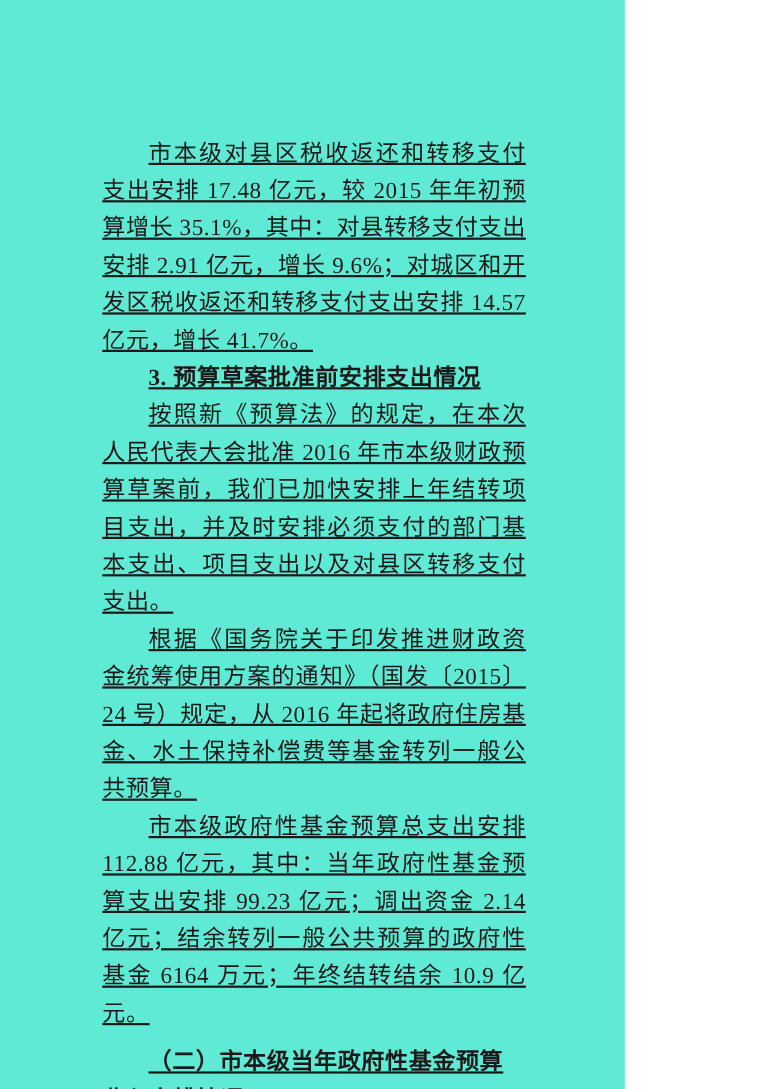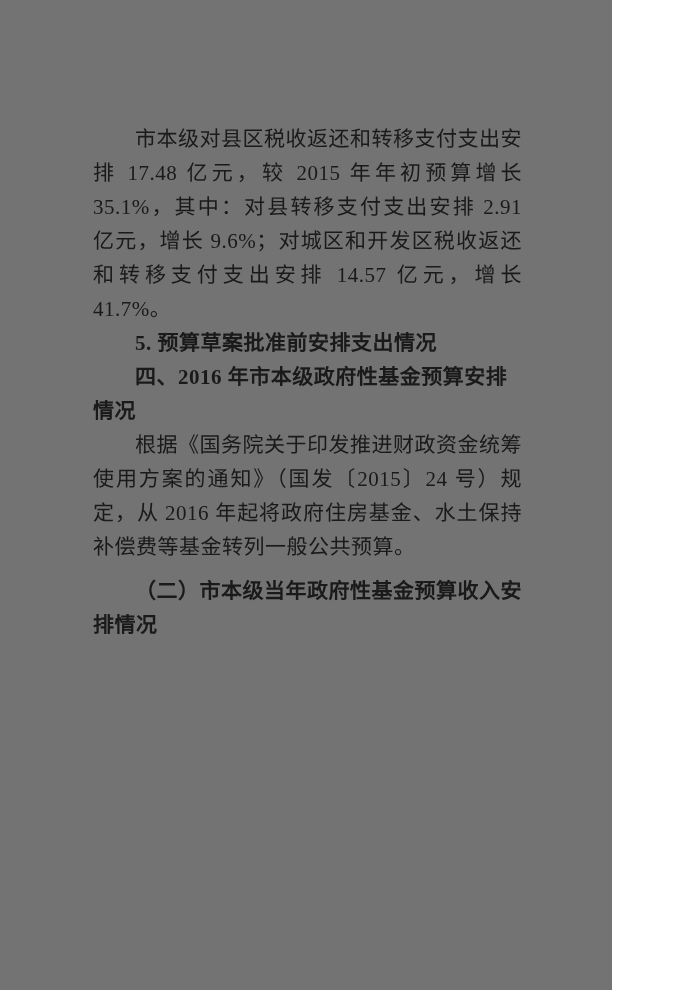--- a/index.html
+++ b/index.html
@@ -10,24 +10,25 @@
   body {
     width: 700px;
     height: 990px;
     position: relative;
     font-family: "Liberation Serif", "DejaVu Serif", serif;
     color: #1a1a1a;
     overflow: hidden;
   }
   .page {
     box-sizing: border-box;
-    width: 612px;
+    width: 568px;
     height: 990px;
     padding: 122px 90px 0 93px;
-    background: #737373;
+    background: #5eead4;
+    text-decoration: underline;
   }
   .para {
     margin: 0;
     font-size: 21px;
     line-height: 34px;
     text-align: justify;
     text-indent: 2em;
     letter-spacing: 0.5px;
   }
   .heading {
@@ -42,25 +43,26 @@
     margin-top: 10px;
   }
 </style>
 </head>
 <body>
 
 <div class="page">
 
   <p class="para">市本级对县区税收返还和转移支付支出安排 17.48 亿元，较 2015 年年初预算增长 35.1%，其中：对县转移支付支出安排 2.91 亿元，增长 9.6%；对城区和开发区税收返还和转移支付支出安排 14.57 亿元，增长 41.7%。</p>
 
-  <h3 class="heading">5. 预算草案批准前安排支出情况</h3>
+  <h3 class="heading">3. 预算草案批准前安排支出情况</h3>
 
+  <p class="para">按照新《预算法》的规定，在本次人民代表大会批准 2016 年市本级财政预算草案前，我们已加快安排上年结转项目支出，并及时安排必须支付的部门基本支出、项目支出以及对县区转移支付支出。</p>
 
-  <h2 class="heading">四、2016 年市本级政府性基金预算安排情况</h2>
 
 
   <p class="para">根据《国务院关于印发推进财政资金统筹使用方案的通知》（国发〔2015〕24 号）规定，从 2016 年起将政府住房基金、水土保持补偿费等基金转列一般公共预算。</p>
 
 
+  <p class="para">市本级政府性基金预算总支出安排 112.88 亿元，其中：当年政府性基金预算支出安排 99.23 亿元；调出资金 2.14 亿元；结余转列一般公共预算的政府性基金 6164 万元；年终结转结余 10.9 亿元。</p>
 
   <h3 class="heading heading-last">（二）市本级当年政府性基金预算收入安排情况</h3>
 
 </div>
 
 </body></html>

